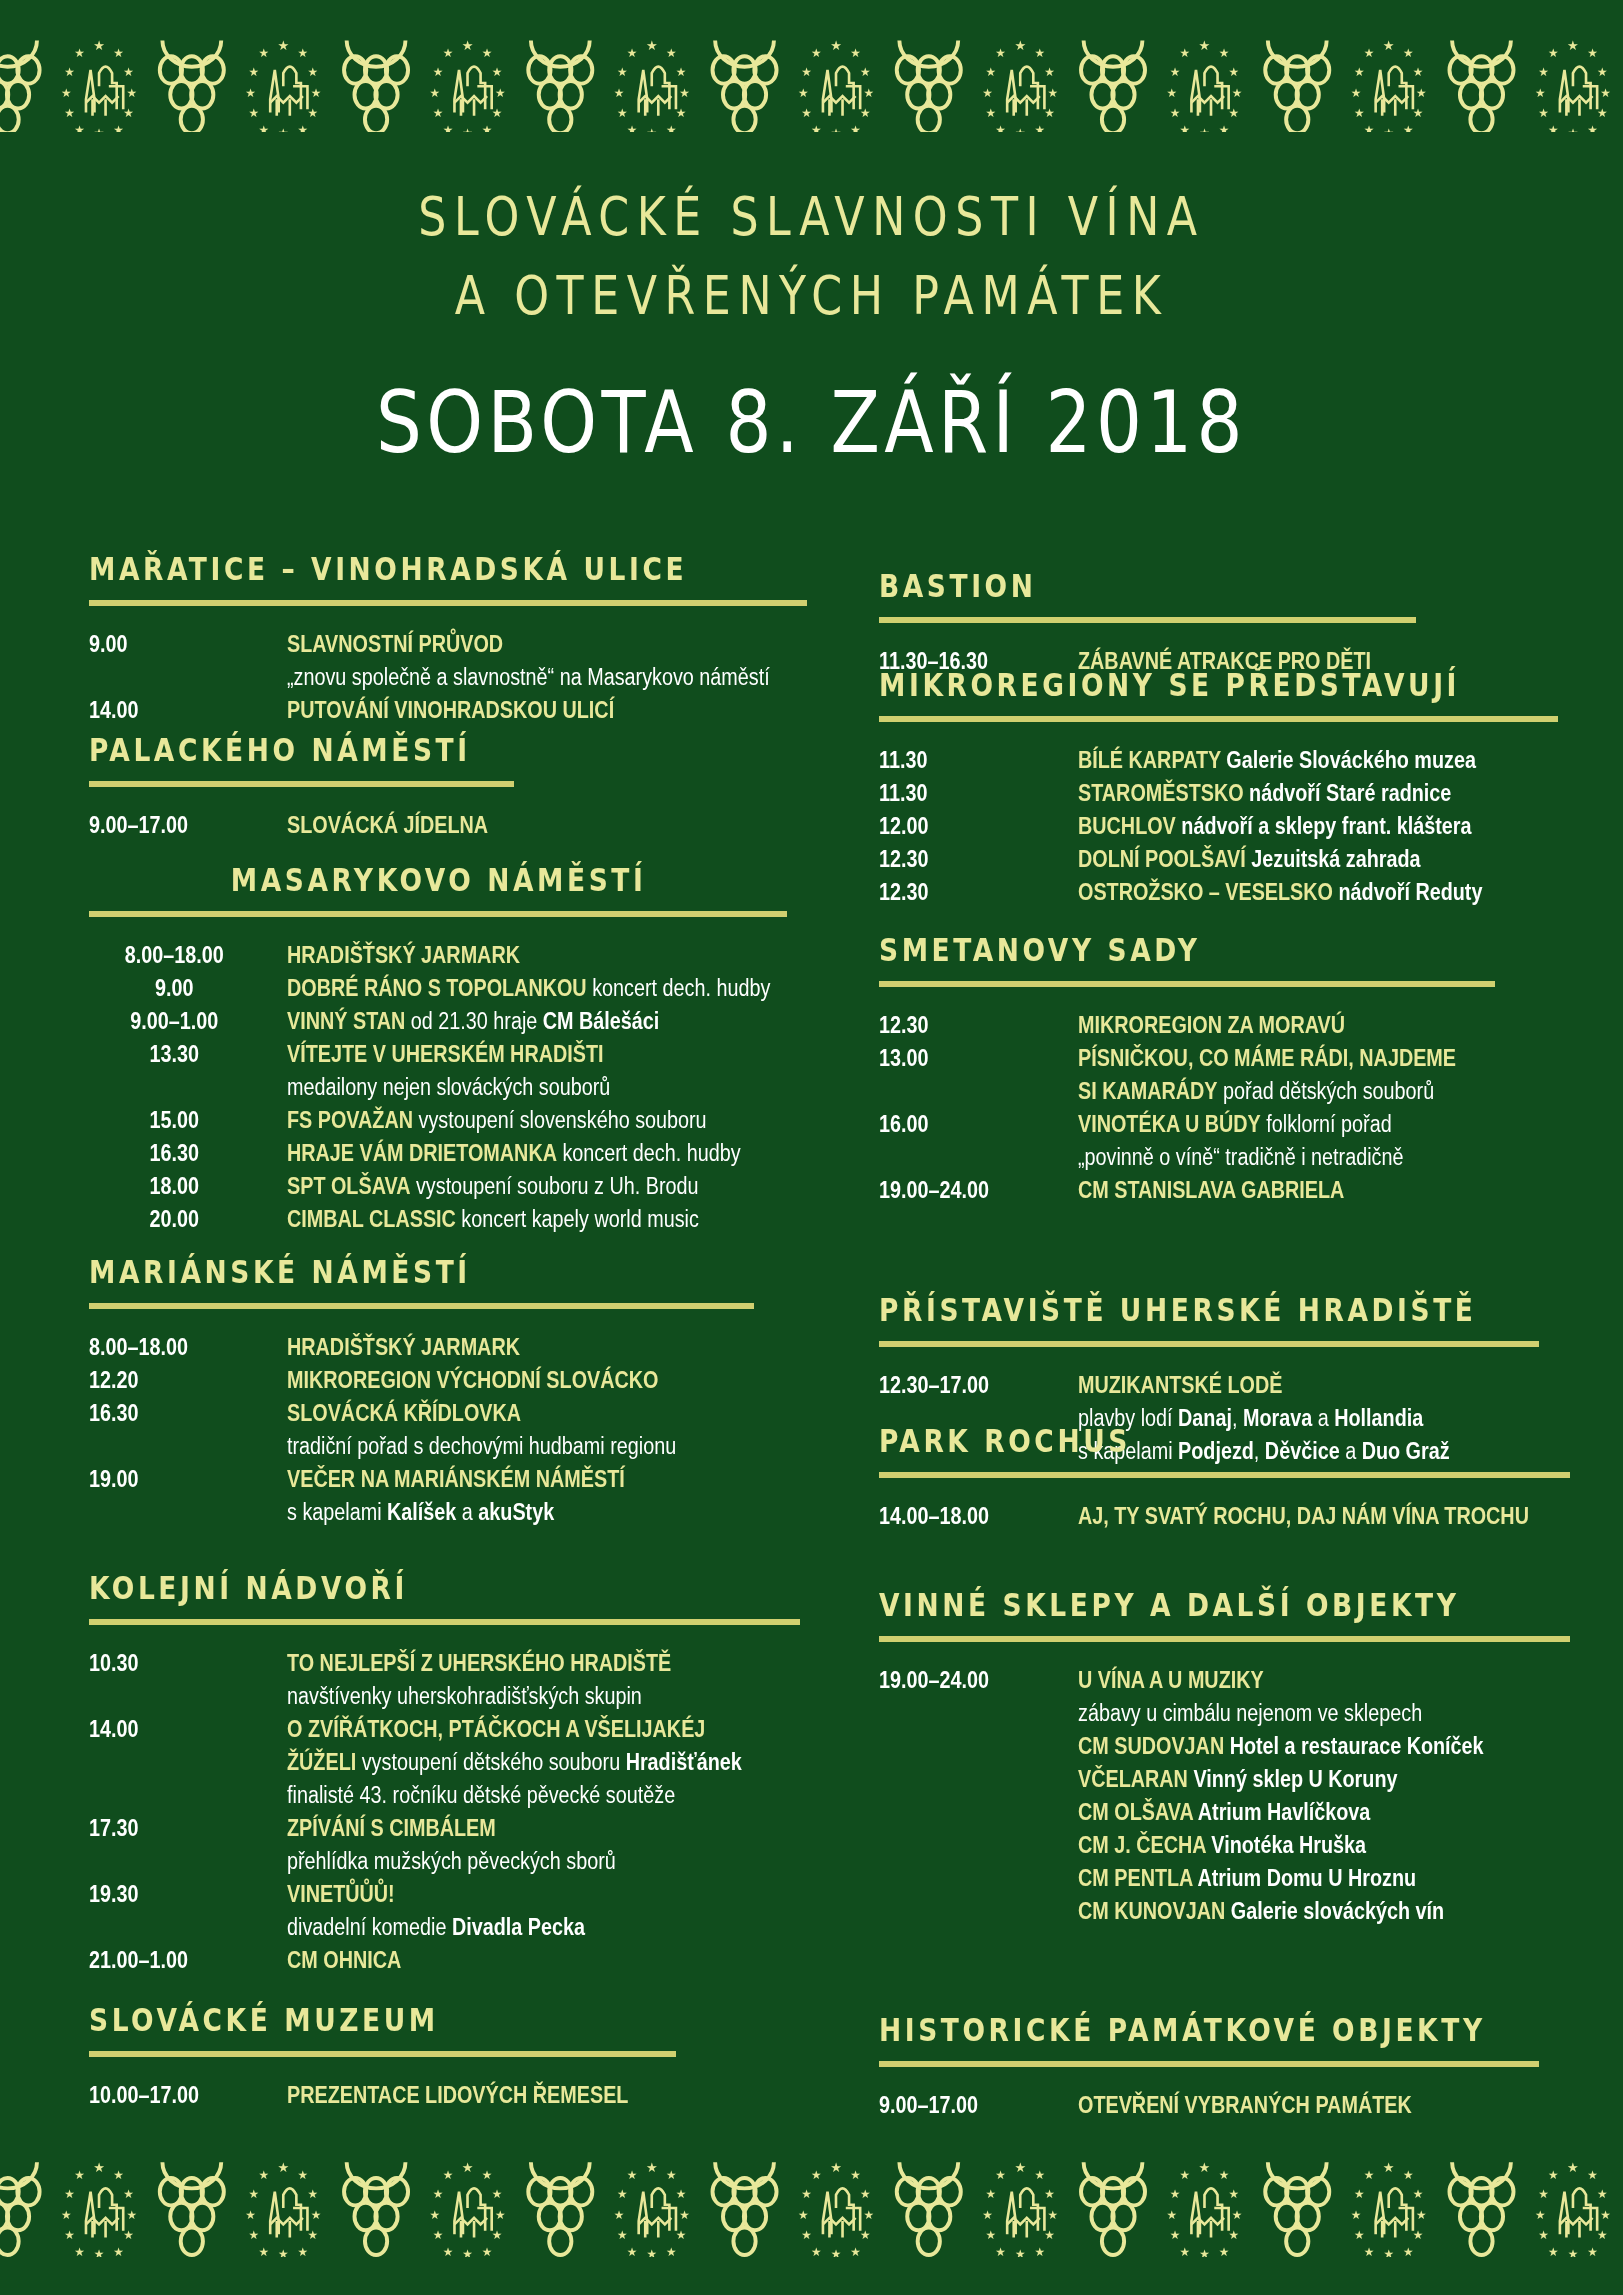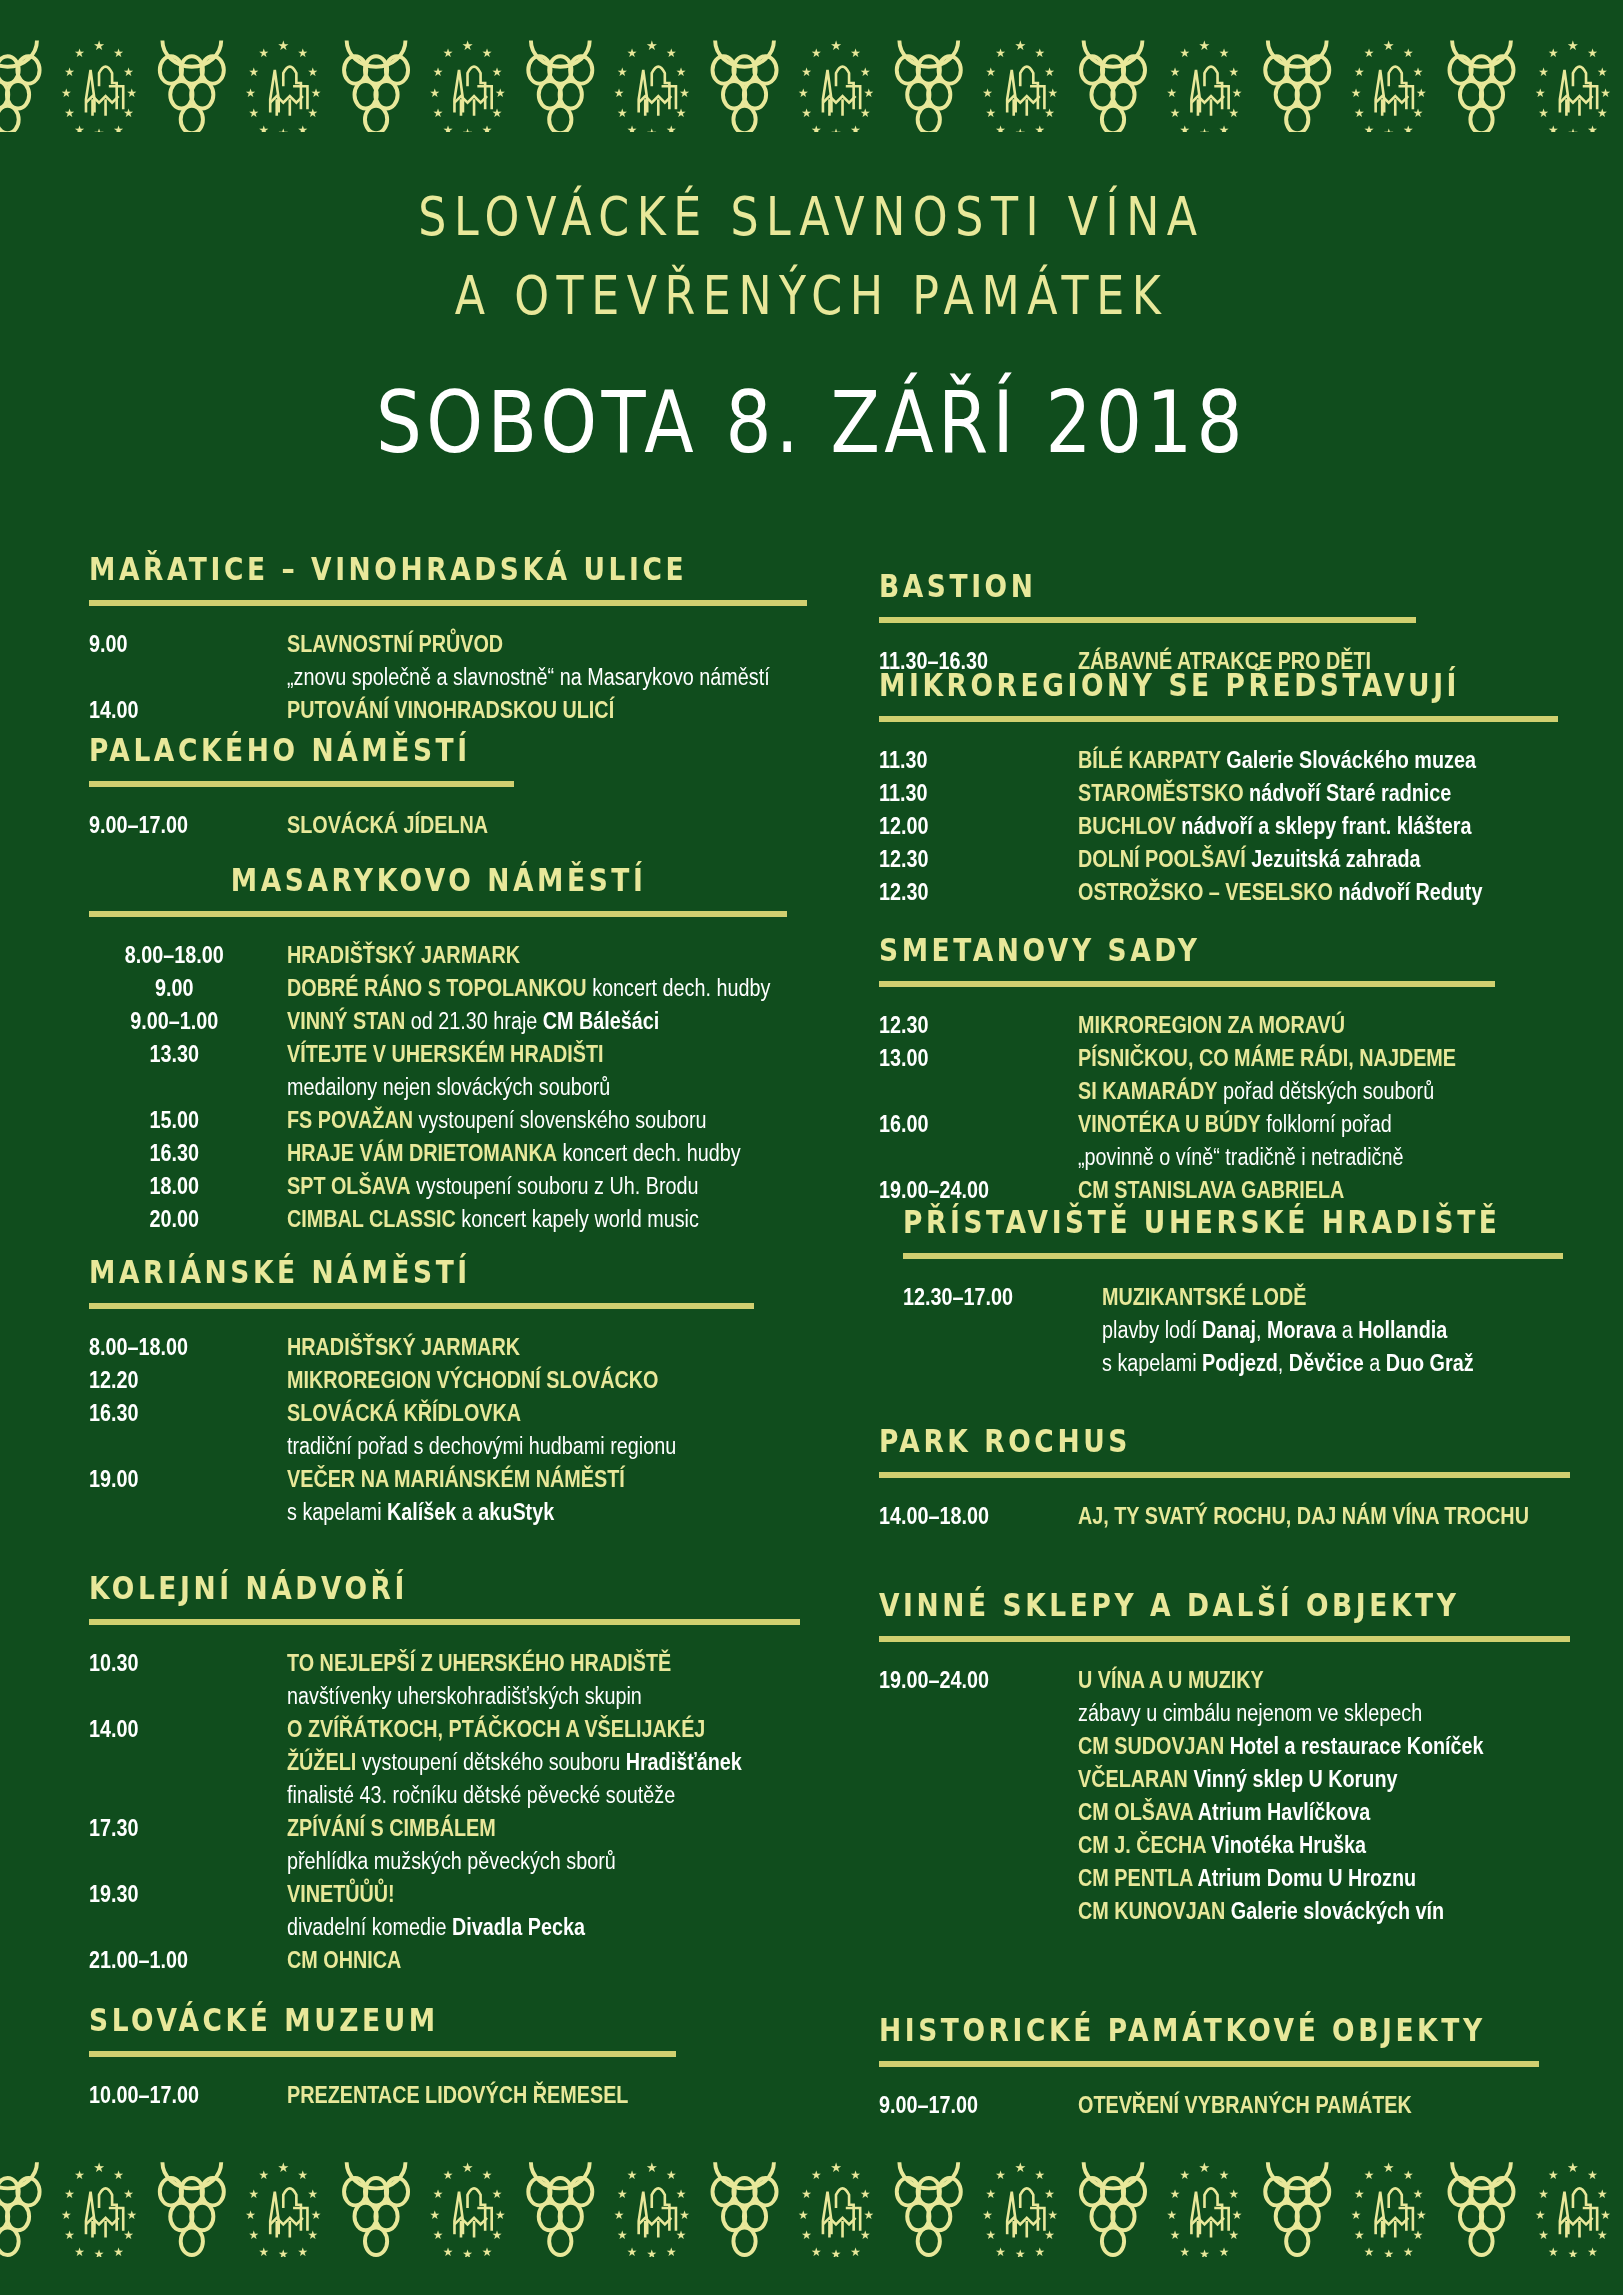--- a/index.html
+++ b/index.html
@@ -329,21 +329,21 @@
         <div class="row">
           <span class="time" style="width: 199px; min-width: 199px;"></span>
           <span class="ev"><span class="note">„povinně o víně“ tradičně i netradičně</span></span>
         </div>
         <div class="row">
           <span class="time" style="width: 199px; min-width: 199px;">19.00–24.00</span>
           <span class="ev"><span class="acc">CM STANISLAVA GABRIELA</span></span>
         </div>
       </div>
     </div>
-    <div class="section" style="left: 879px; top: 1204px; margin-left: 24px;">
+    <div class="section" style="left: 879px; top: 1292px;">
       <div class="sec-head">PŘÍSTAVIŠTĚ UHERSKÉ HRADIŠTĚ</div>
       <div class="sec-rule" style="width: 660px;"></div>
       <div class="rows">
         <div class="row">
           <span class="time" style="width: 199px; min-width: 199px;">12.30–17.00</span>
           <span class="ev"><span class="acc">MUZIKANTSKÉ LODĚ</span></span>
         </div>
         <div class="row">
           <span class="time" style="width: 199px; min-width: 199px;"></span>
           <span class="ev"><span class="note">plavby lodí </span><span class="strong">Danaj</span><span class="note">, </span><span class="strong">Morava</span><span class="note"> a </span><span class="strong">Hollandia</span></span>

